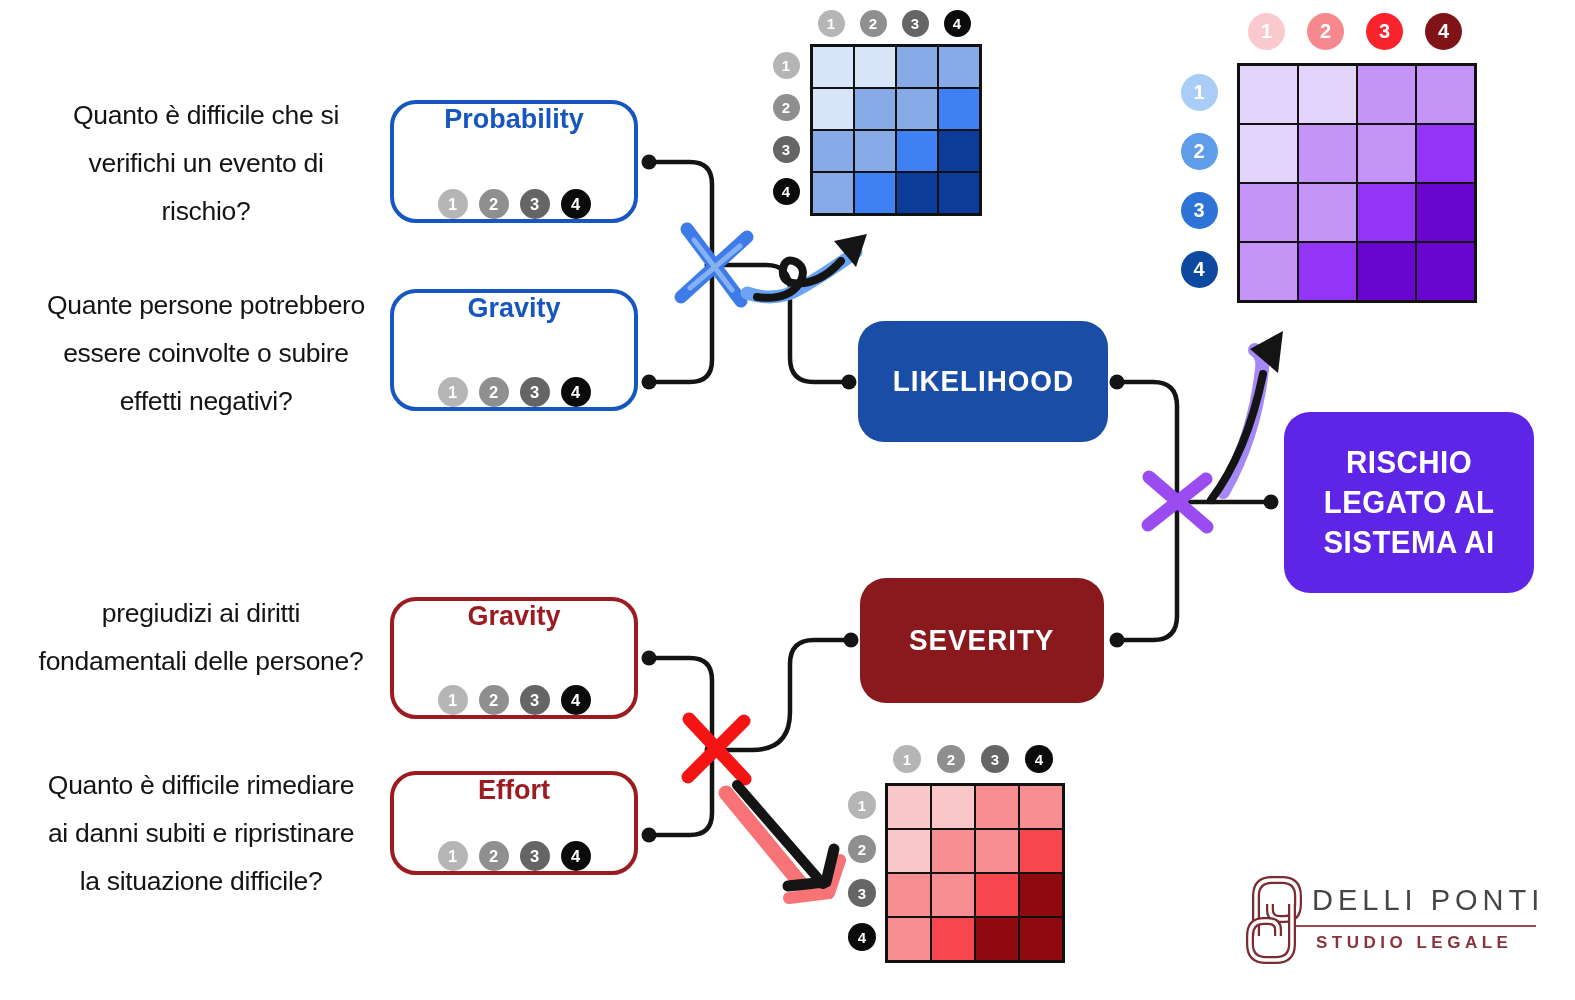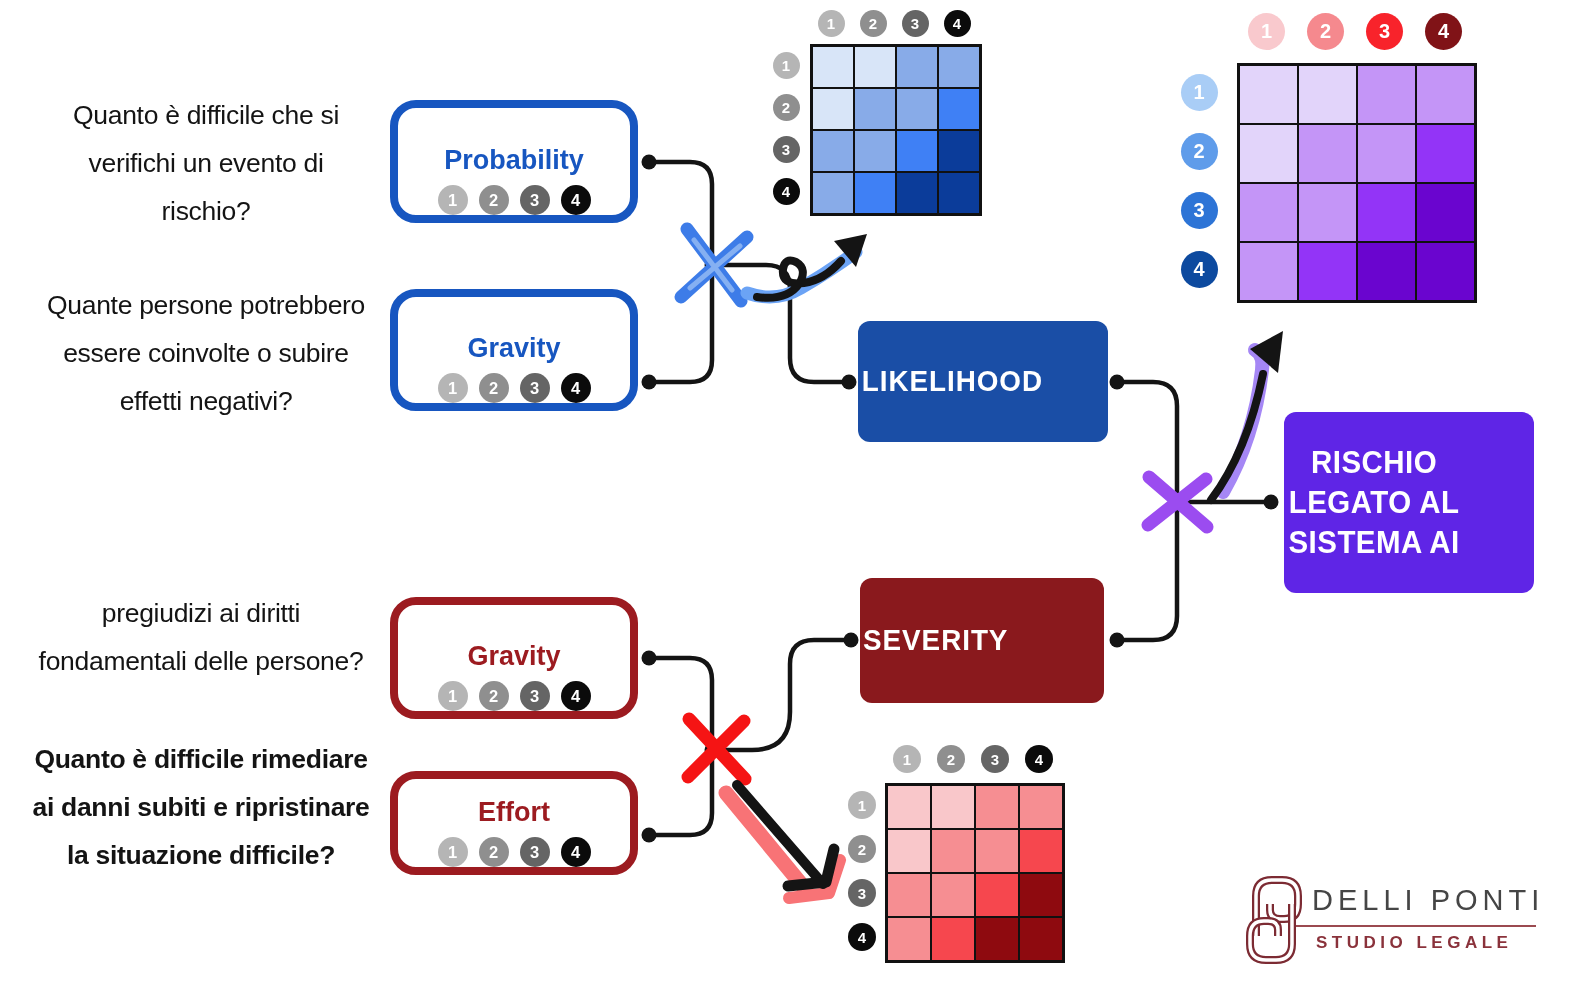--- a/index.html
+++ b/index.html
@@ -1,29 +1,29 @@
 <!DOCTYPE html>
 <html><head>
 <meta charset="utf-8">
 <style>
   html,body{margin:0;padding:0;background:#fff;}
   .stage{position:relative;width:1575px;height:1000px;background:#fff;overflow:hidden;
          font-family:"Liberation Sans","DejaVu Sans",sans-serif;}
   svg.layer{position:absolute;left:0;top:0;}
   .question{position:absolute;width:392px;text-align:center;font-size:26.5px;line-height:48px;
             color:#141414;letter-spacing:-0.3px;}
-  .factor-box{position:absolute;width:248px;background:#fff;border:8px solid #0f766e;
+  .factor-box{position:absolute;width:248px;background:#fff;border:4px solid #0f766e;
               border-radius:26px;box-sizing:border-box;display:flex;flex-direction:column;
-              align-items:center;justify-content:flex-end;}
+              align-items:center;justify-content:space-between;}
   .factor-title{font-weight:bold;font-size:27px;letter-spacing:0;}
   .scale-row{display:flex;gap:11px;margin-top:9px;}
   .scale-dot{width:30px;height:30px;border-radius:50%;color:#fff;font-weight:bold;
              font-size:16.5px;display:flex;align-items:center;justify-content:center;}
-  .result-box{position:absolute;border-radius:12px;color:#fff;display:flex;align-items:center;
-              text-align:center;font-weight:bold;}
+  .result-box{position:absolute;border-radius:26px;color:#fff;display:flex;align-items:center;
+              justify-content:center;text-align:center;font-weight:bold;}
   .result-label{font-size:29px;letter-spacing:1px;transform:scaleX(0.96);}
   .risk-lines{font-size:31px;line-height:40px;letter-spacing:0.5px;transform:scaleX(0.95);}
   .matrix{position:absolute;}
   .m-col-dots{position:absolute;top:0;display:flex;align-items:center;justify-content:space-around;}
   .m-row-dots{position:absolute;left:0;display:flex;flex-direction:column;align-items:center;justify-content:space-around;}
   .m-dot{border-radius:50%;color:#fff;font-weight:bold;display:flex;align-items:center;justify-content:center;}
   .m-grid{position:absolute;display:grid;border:2.5px solid #111;}
   .m-cell{border:1.5px solid #111;}
   .matrix-likelihood{left:762px;top:2px;}
   .matrix-likelihood .m-col-dots{left:48px;width:168px;height:42px;}
@@ -128,21 +128,21 @@
     </div>
   <div class="question" style="left:10px;top:281px;">
       <div>Quante persone potrebbero</div>
       <div>essere coinvolte o subire</div>
       <div>effetti negativi?</div>
     </div>
   <div class="question" style="left:5px;top:589px;">
       <div>pregiudizi ai diritti</div>
       <div>fondamentali delle persone?</div>
     </div>
-  <div class="question" style="left:5px;top:735px;font-weight:bold;">
+  <div class="question" style="left:5px;top:761px;">
       <div>Quanto è difficile rimediare</div>
       <div>ai danni subiti e ripristinare</div>
       <div>la situazione difficile?</div>
     </div>
 
   <div class="factor-box" style="left: 390px; top: 100px; height: 123px; border-color: rgb(23, 86, 192);">
     <div class="factor-title" style="color: rgb(23, 86, 192);">Probability</div>
     <div class="scale-row">
         <span class="scale-dot" style="background: rgb(181, 181, 181);">1</span>
         <span class="scale-dot" style="background: rgb(143, 143, 143);">2</span>

